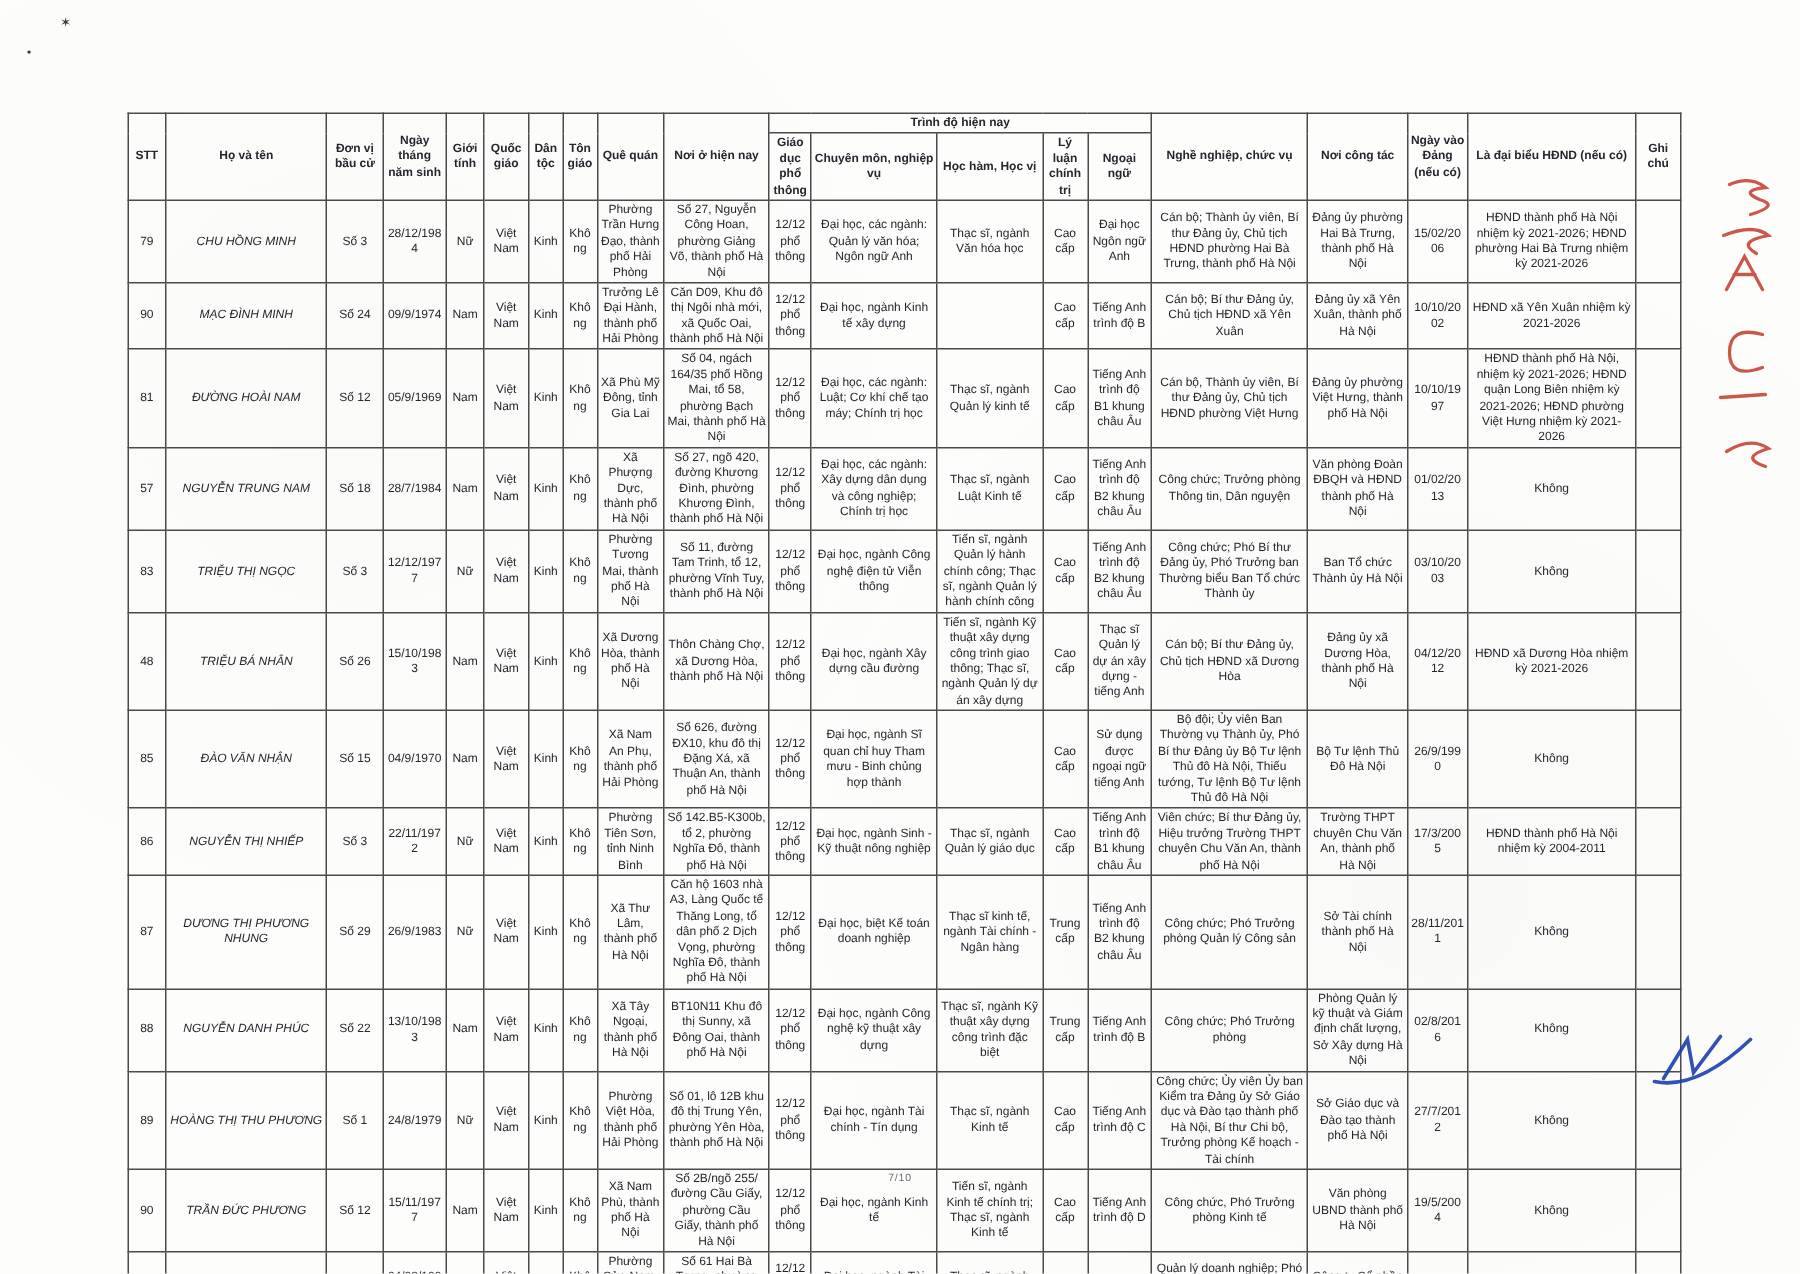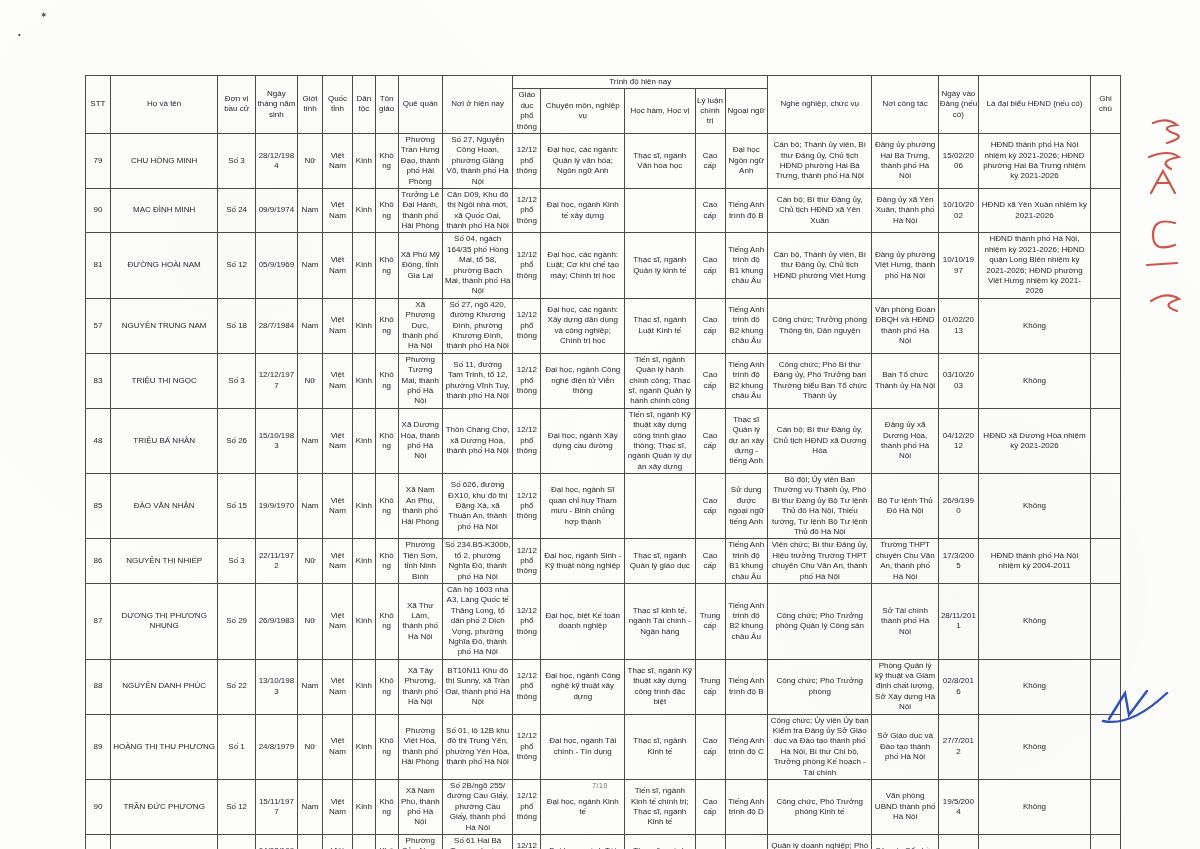--- a/index.html
+++ b/index.html
@@ -18,22 +18,22 @@
     border-collapse:collapse;table-layout:fixed;
     font-size:8px;line-height:1.3;
   }
   table.roster th, table.roster td{
     border:1px solid #4a4a4a;
     padding:1px 2px;
     text-align:center;vertical-align:middle;
     overflow:hidden;
     word-wrap:break-word;
   }
-  table.roster th{font-weight:normal;font-size:8px;padding:1px 1px;}
-  td.name-cell{text-align:left;padding-left:3px;}
+  table.roster th{font-weight:bold;font-size:8px;padding:1px 1px;}
+  td.name-cell{text-align:left;padding-left:3px;font-style:italic;}
   .footer-page{
     position:absolute;left:0;right:0;top:782px;text-align:center;
     font-size:7px;color:#6a6a70;letter-spacing:0.5px;
   }
   .corner-mark{position:absolute;color:#3a3a40;}
   .hand-mark{position:absolute;pointer-events:none;}
 </style>
 </head>
 <body>
 
@@ -66,21 +66,21 @@
         <col style="width:10.8%">
         <col style="width:2.9%">
     </colgroup>
     <thead>
       <tr>
         <th rowspan="2">STT</th>
         <th rowspan="2">Họ và tên</th>
         <th rowspan="2">Đơn vị bầu cử</th>
         <th rowspan="2">Ngày tháng năm sinh</th>
         <th rowspan="2">Giới tính</th>
-        <th rowspan="2">Quốc tỉnh</th>
+        <th rowspan="2">Quốc giáo</th>
         <th rowspan="2">Dân tộc</th>
         <th rowspan="2">Tôn giáo</th>
         <th rowspan="2">Quê quán</th>
         <th rowspan="2">Nơi ở hiện nay</th>
         <th colspan="5">Trình độ hiện nay</th>
         <th rowspan="2">Nghề nghiệp, chức vụ</th>
         <th rowspan="2">Nơi công tác</th>
         <th rowspan="2">Ngày vào Đảng (nếu có)</th>
         <th rowspan="2">Là đại biểu HĐND (nếu có)</th>
         <th rowspan="2">Ghi chú</th>
@@ -223,21 +223,21 @@
           <td>Cán bộ; Bí thư Đảng ủy, Chủ tịch HĐND xã Dương Hòa</td>
           <td>Đảng ủy xã Dương Hòa, thành phố Hà Nội</td>
           <td>04/12/2012</td>
           <td>HĐND xã Dương Hòa nhiệm kỳ 2021-2026</td>
           <td></td>
         </tr>
         <tr>
           <td>85</td>
           <td class="name-cell">ĐÀO VĂN NHẬN</td>
           <td>Số 15</td>
-          <td>19/9/1970</td>
+          <td>04/9/1970</td>
           <td>Nam</td>
           <td>Việt Nam</td>
           <td>Kinh</td>
           <td>Không</td>
           <td>Xã Nam An Phụ, thành phố Hải Phòng</td>
           <td>Số 626, đường ĐX10, khu đô thị Đặng Xá, xã Thuận An, thành phố Hà Nội</td>
           <td>12/12 phổ thông</td>
           <td>Đại học, ngành Sĩ quan chỉ huy Tham mưu - Binh chủng hợp thành</td>
           <td></td>
           <td>Cao cấp</td>
@@ -251,21 +251,21 @@
         <tr>
           <td>86</td>
           <td class="name-cell">NGUYỄN THỊ NHIẾP</td>
           <td>Số 3</td>
           <td>22/11/1972</td>
           <td>Nữ</td>
           <td>Việt Nam</td>
           <td>Kinh</td>
           <td>Không</td>
           <td>Phường Tiên Sơn, tỉnh Ninh Bình</td>
-          <td>Số 234.B5-K300b, tổ 2, phường Nghĩa Đô, thành phố Hà Nội</td>
+          <td>Số 142.B5-K300b, tổ 2, phường Nghĩa Đô, thành phố Hà Nội</td>
           <td>12/12 phổ thông</td>
           <td>Đại học, ngành Sinh - Kỹ thuật nông nghiệp</td>
           <td>Thạc sĩ, ngành Quản lý giáo dục</td>
           <td>Cao cấp</td>
           <td>Tiếng Anh trình độ B1 khung châu Âu</td>
           <td>Viên chức; Bí thư Đảng ủy, Hiệu trưởng Trường THPT chuyên Chu Văn An, thành phố Hà Nội</td>
           <td>Trường THPT chuyên Chu Văn An, thành phố Hà Nội</td>
           <td>17/3/2005</td>
           <td>HĐND thành phố Hà Nội nhiệm kỳ 2004-2011</td>
           <td></td>
@@ -294,22 +294,22 @@
         </tr>
         <tr>
           <td>88</td>
           <td class="name-cell">NGUYỄN DANH PHÚC</td>
           <td>Số 22</td>
           <td>13/10/1983</td>
           <td>Nam</td>
           <td>Việt Nam</td>
           <td>Kinh</td>
           <td>Không</td>
-          <td>Xã Tây Phương, thành phố Hà Nội</td>
-          <td>BT10N11 Khu đô thị Sunny, xã Trần Oai, thành phố Hà Nội</td>
+          <td>Xã Tây Ngoại, thành phố Hà Nội</td>
+          <td>BT10N11 Khu đô thị Sunny, xã Đông Oai, thành phố Hà Nội</td>
           <td>12/12 phổ thông</td>
           <td>Đại học, ngành Công nghệ kỹ thuật xây dựng</td>
           <td>Thạc sĩ, ngành Kỹ thuật xây dựng công trình đặc biệt</td>
           <td>Trung cấp</td>
           <td>Tiếng Anh trình độ B</td>
           <td>Công chức; Phó Trưởng phòng</td>
           <td>Phòng Quản lý kỹ thuật và Giám định chất lượng, Sở Xây dựng Hà Nội</td>
           <td>02/8/2016</td>
           <td>Không</td>
           <td></td>

